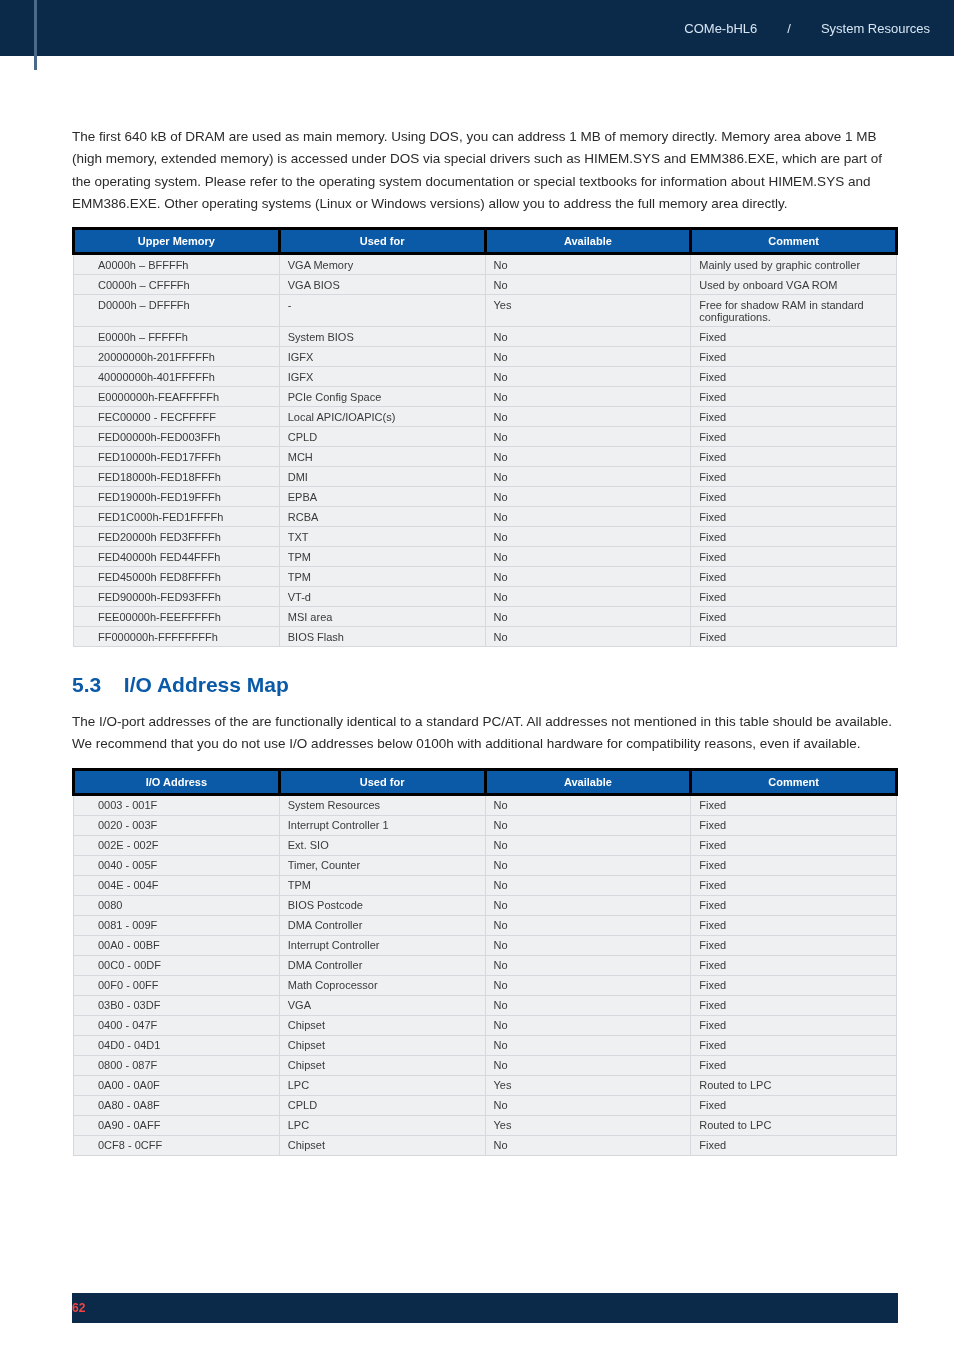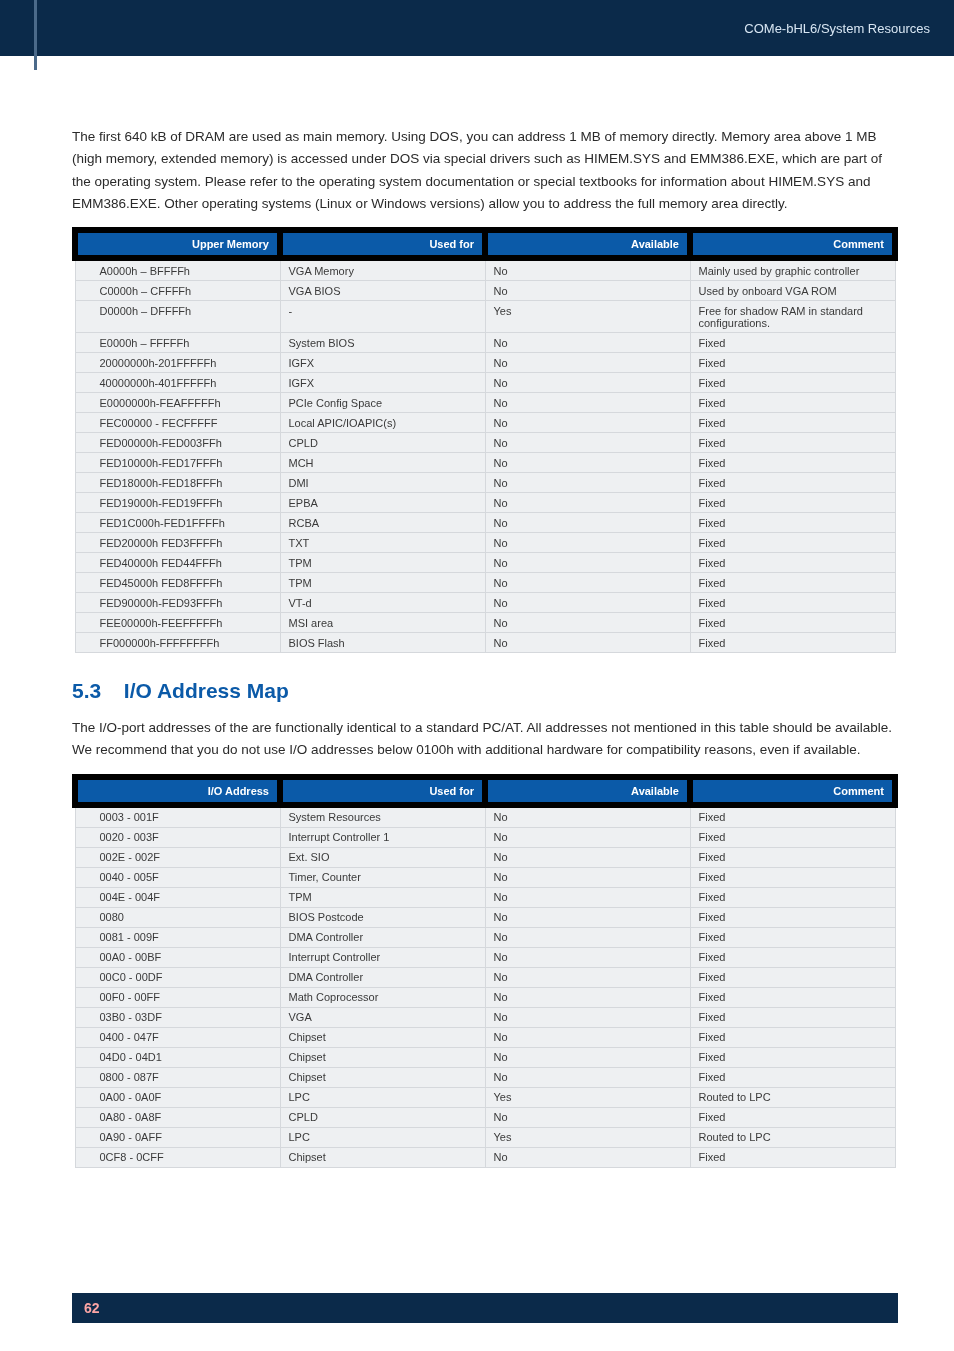--- a/index.html
+++ b/index.html
@@ -20,20 +20,21 @@
   }
   .header-bar {
     background: #0b2a4a;
     color: #fff;
     height: 56px;
     display: flex;
     align-items: center;
     justify-content: flex-end;
     padding-right: 24px;
     font-size: 13px;
+    gap: 30px;
   }
   .header-bar span { color: #d8e6f3; }
   .left-rule {
     position: absolute;
     top: 0; left: 34px;
     width: 3px;
     height: 70px;
     background: #4b6a8a;
   }
   .content {
@@ -55,45 +56,44 @@
   }
   table.data {
     width: 100%;
     border-collapse: collapse;
     font-size: 11px;
     margin-bottom: 26px;
   }
   table.data thead th {
     background: #0b5aa8;
     color: #fff;
-    text-align: right;
+    text-align: center;
     font-weight: 600;
     padding: 5px 8px;
-    border: 6px solid #000000;
+    border: 3px solid #000000;
   }
   table.data tbody td {
     background: #eef0f2;
     border: 1px solid #d5d8dc;
     padding: 3.5px 8px;
     color: #3a3a3a;
     vertical-align: top;
   }
   table.data tbody td:first-child { padding-left: 24px; }
   .footer {
     margin-top: auto;
     padding: 0 56px 28px 72px;
   }
   .footer-band {
     background: #0b2a4a;
-    color: #fca5a5;
+    color: #ef4444;
     height: 30px;
     display: flex;
     align-items: center;
-    padding-left: 12px;
-    font-size: 14px;
+    font-size: 12px;
     font-weight: 600;
   }
 </style>
 </head>
 <body>
 
 <div class="page">
   <div class="left-rule"></div>
 
   <div class="header-bar">

